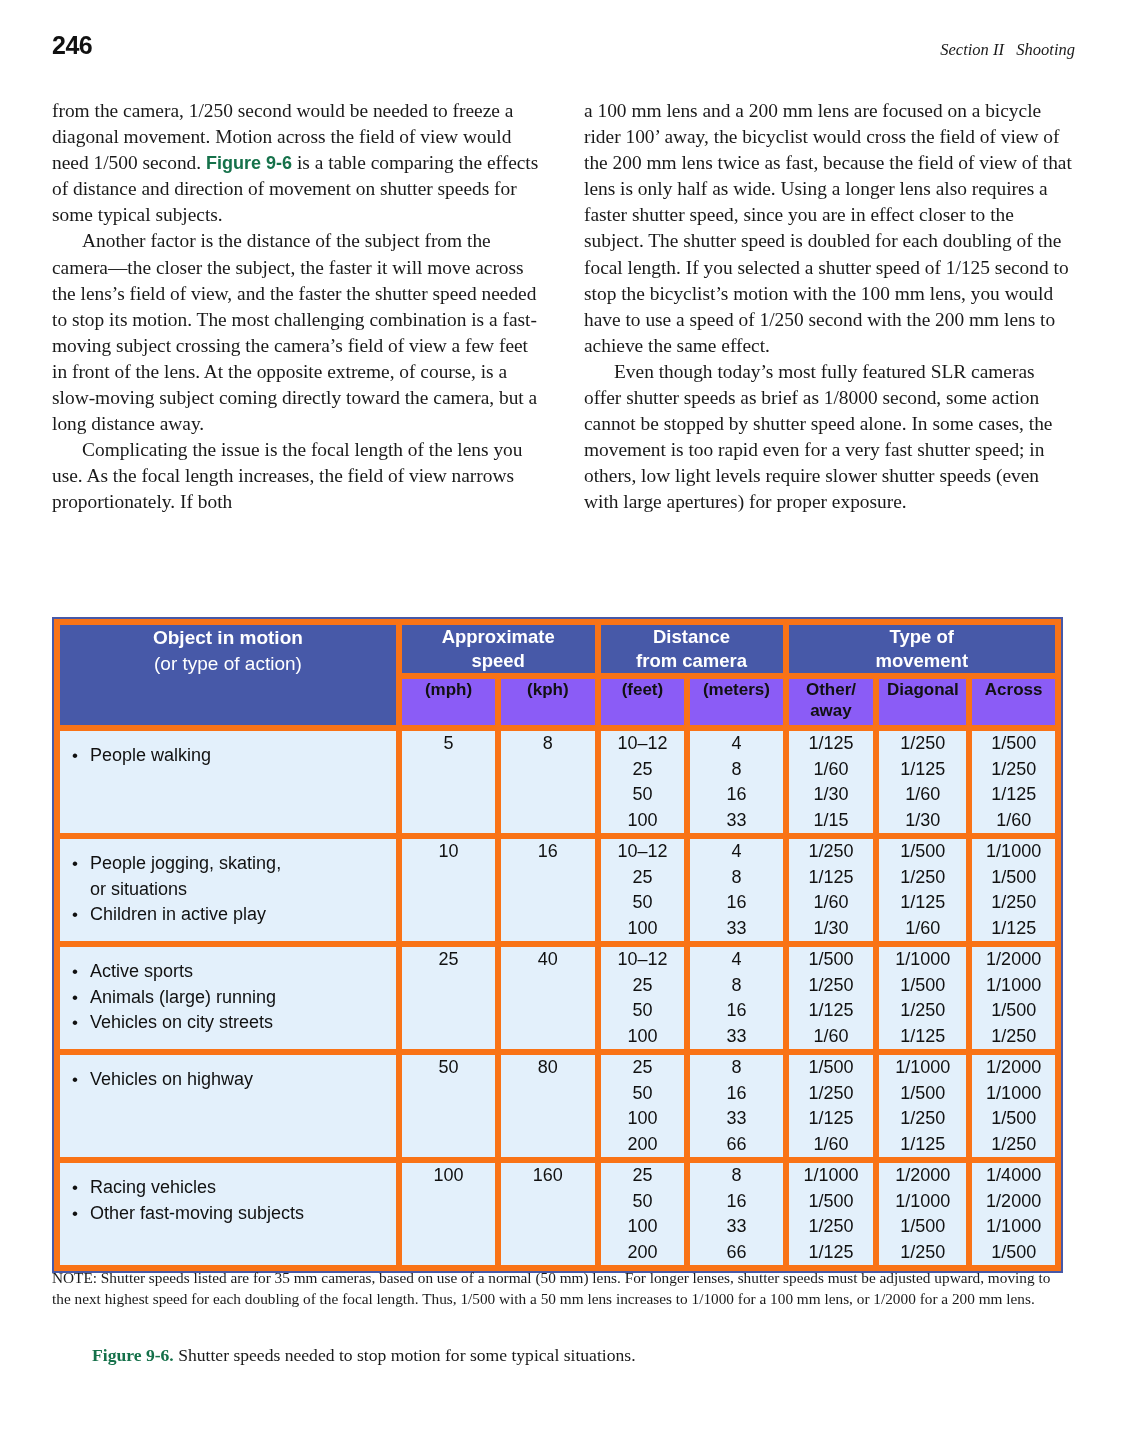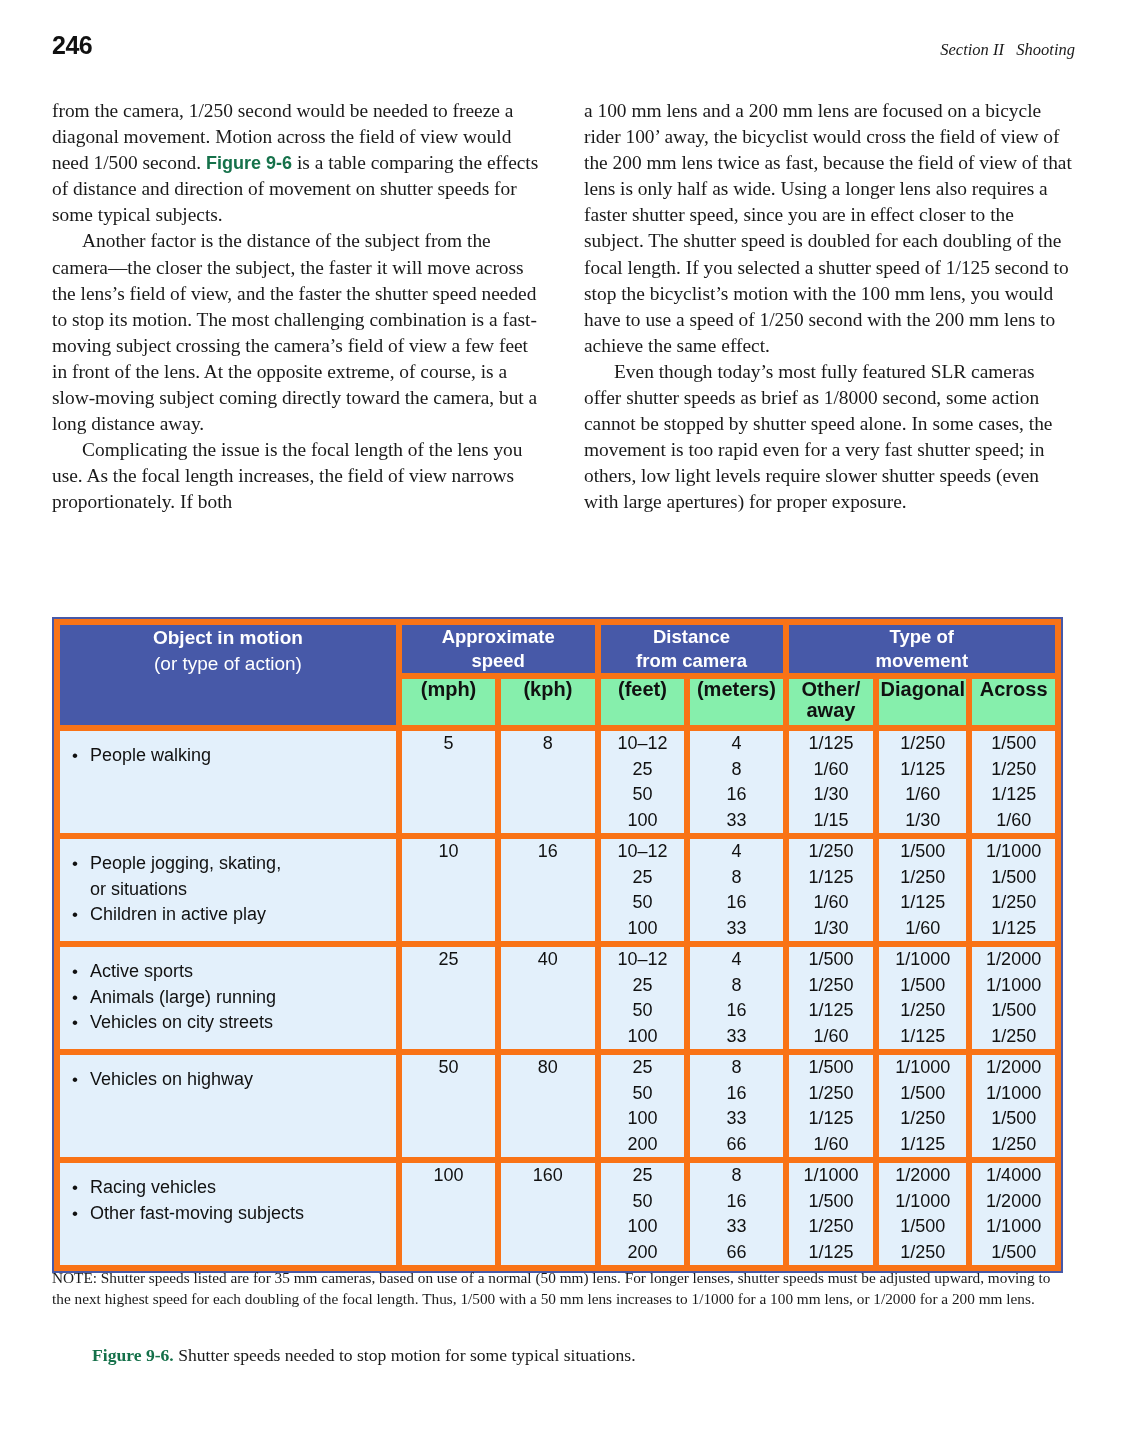--- a/index.html
+++ b/index.html
@@ -121,24 +121,24 @@
     line-height: 26px;
   }
   th.objcell .l2 {
     display: block;
     font-weight: normal;
     font-size: 19px;
     line-height: 26px;
   }
   
   th.hsub {
-    background: #86efac;
+    background: #8b5cf6;
     color: #111111;
     font-weight: bold;
-    font-size: 20px;
+    font-size: 17px;
     line-height: 21px;
     text-align: center;
     vertical-align: middle;
     padding: 9px 2px;
     height: 52px;
   }
 
   
   td.subject {
     background: #e3f0fb;

